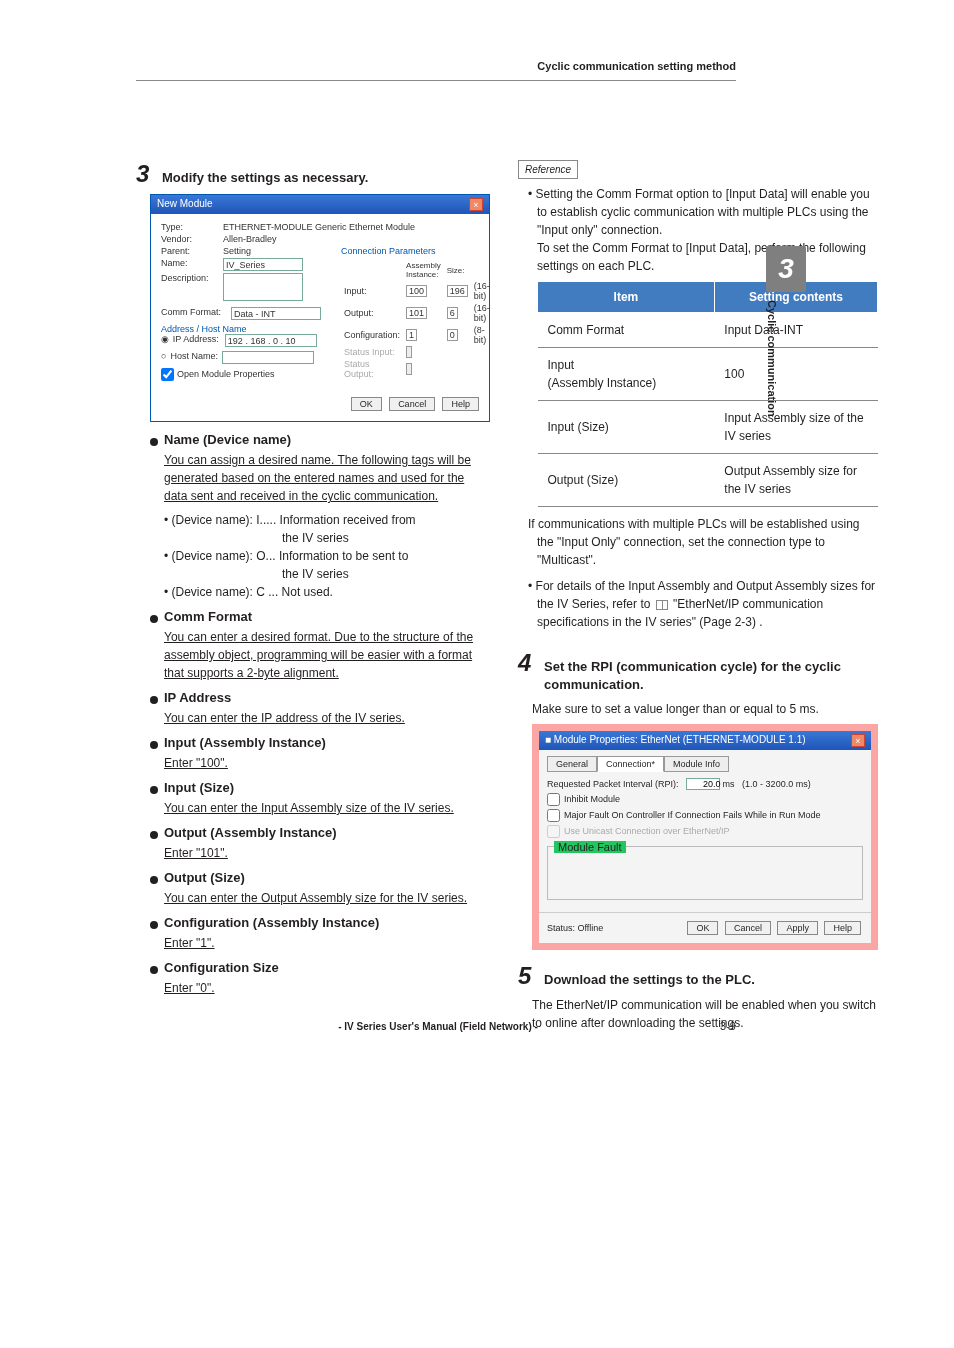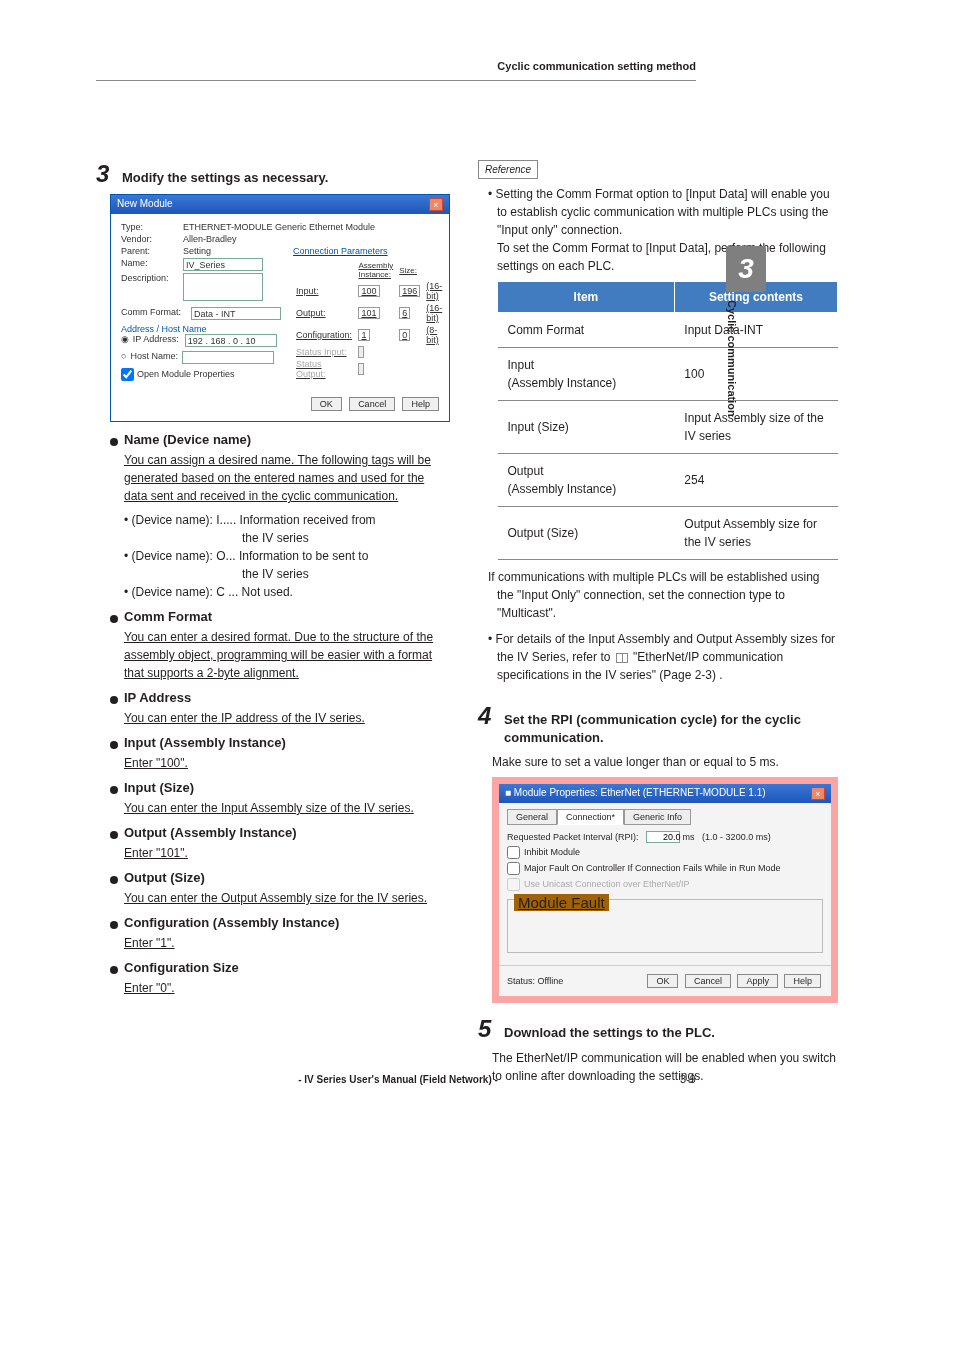--- a/index.html
+++ b/index.html
@@ -8,20 +8,21 @@
     font-size: 12px;
     color: #231f20;
     background: #fff;
     width: 954px;
     position: relative;
   }
   .page {
     width: 796px;
     padding: 60px 66px 40px 96px;
     position: relative;
+    margin-left: 40px;
   }
   .header-right {
     position: absolute;
     top: 60px;
     right: 100px;
     font-size: 11px;
     font-weight: bold;
     color: #231f20;
   }
   .hr-top {
@@ -103,21 +104,21 @@
     justify-content: space-between;
   }
   .sb-title .x { background:#e86; width:14px; height:13px; text-align:center; line-height:13px; border:1px solid #c43; font-size:9px;}
   .sb-body { padding: 8px 10px; font-size: 9px; color:#333;}
   .sb-row { display:flex; margin-bottom:2px; }
   .sb-lbl { width:62px; color:#333;}
   .sb-val { flex:1; }
   .sb-sub { color:#0058b0; font-size:9px; margin-top:4px;}
   .sb-input { border:1px solid #7a9; background:#fff; padding:0 2px; font-size:9px; display:inline-block; height:13px; line-height:13px;}
   .sb-btn { border:1px solid #888; background:#f0f0f0; padding:1px 8px; font-size:9px; display:inline-block; margin:2px;}
-  .conn-params { position:absolute; top:32px; left:182px; font-size:9px;text-decoration:underline; }
+  .conn-params { position:absolute; top:32px; left:190px; font-size:9px; }
   .conn-params .hdr { color:#0058b0; margin-bottom:4px;}
   .conn-params table { border-collapse:collapse; font-size:9px; }
   .conn-params td { padding:1px 3px; }
   .conn-params .tiny-in { width:28px; border:1px solid #999; text-align:left; padding:0 2px; height:12px;}
   .sb-btns { text-align:right; padding:6px 8px 8px; }
   .chk { font-size:9px; margin:4px 0 0 0; }
   .chk input { vertical-align:middle; margin-right:3px;}
   .bullet-h {
     display: flex;
     align-items: baseline;
@@ -202,21 +203,21 @@
     font-size:9px;
   }
   .module-props .mp-body { background:#f4f4f4; padding:6px 8px 12px; }
   .tabs { display:flex; margin-bottom:6px; }
   .tab { border:1px solid #999; padding:2px 8px; background:#eee; font-size:9px;}
   .tab.active { background:#fff; border-bottom:1px solid #fff;}
   .mp-field { margin:3px 0; }
   .mp-field input[type=checkbox]{ vertical-align:middle; margin-right:4px;}
   .mp-rpi-val { color:#000; background:#fff; border:1px solid #7a9; padding:0 16px; display:inline-block; width:34px; text-align:right;}
   .mp-fault { border:1px solid #bbb; padding:6px; margin-top:8px; height:54px;}
-  .mp-fault-lbl { position:relative; top:-12px; background:#a16207; padding:0 4px; font-size:15px;text-decoration:underline;}
+  .mp-fault-lbl { position:relative; top:-12px; background:#22c55e; padding:0 4px; font-size:11px;}
   .mp-status-row { display:flex; justify-content:space-between; align-items:center; padding:6px 8px; background:#f4f4f4; border-top:1px solid #ccc;}
   .footer {
     position: absolute;
     bottom: 40px;
     left: 0; right: 0;
     display: flex;
     justify-content: center;
     font-size: 10px;
   }
   .footer .ftitle { font-weight:bold; }
@@ -428,25 +429,20 @@
               <tr>
                     <td style="white-space:pre-line;">Input
 (Assembly Instance)</td>
                     <td>100</td>
                   </tr>
               <tr>
                     <td>Input (Size)</td>
                     <td>Input Assembly size of the IV series</td>
                   </tr>
               <tr>
-                    <td style="white-space:pre-line;">Output
-(Assembly Instance)</td>
-                    <td>254</td>
-                  </tr>
-              <tr>
                     <td>Output (Size)</td>
                     <td>Output Assembly size for the IV series</td>
                   </tr>
             </tbody>
               </table>
             <div class="ref-para-after" style="margin-left:0;">If communications with multiple PLCs will be established using the "Input Only" connection, set the connection type to "Multicast".</div>
           </li>
           <li>
             • <span>For details of the Input Assembly and Output Assembly sizes for the IV Series, refer to </span><span class="book-icon"></span><span> "EtherNet/IP communication specifications in the IV series" (Page 2-3) .</span>
           </li>
@@ -461,21 +457,21 @@
 
       <div class="module-props" style="width:346px;">
         <div class="sb-title">
           <span>■ <span>Module Properties: EtherNet (ETHERNET-MODULE 1.1)</span></span>
           <span class="x">×</span>
         </div>
         <div class="mp-body">
           <div class="tabs">
             <span class="tab">General</span>
             <span class="tab active">Connection*</span>
-            <span class="tab">Generic Info</span>
+            <span class="tab">Module Info</span>
           </div>
           <div class="mp-field">
             <span>Requested Packet Interval (RPI):</span>
             &nbsp;&nbsp;<span class="mp-rpi-val">20.0</span>
             <span>ms</span>
             &nbsp;&nbsp;<span>(1.0 - 3200.0 ms)</span>
           </div>
           <div class="mp-field"><input type="checkbox" style=""><span>Inhibit Module</span></div>
           <div class="mp-field"><input type="checkbox" style=""><span>Major Fault On Controller If Connection Fails While in Run Mode</span></div>
           <div class="mp-field" style="color:#aaa;"><input type="checkbox" disabled="" style=""><span>Use Unicast Connection over EtherNet/IP</span></div>

